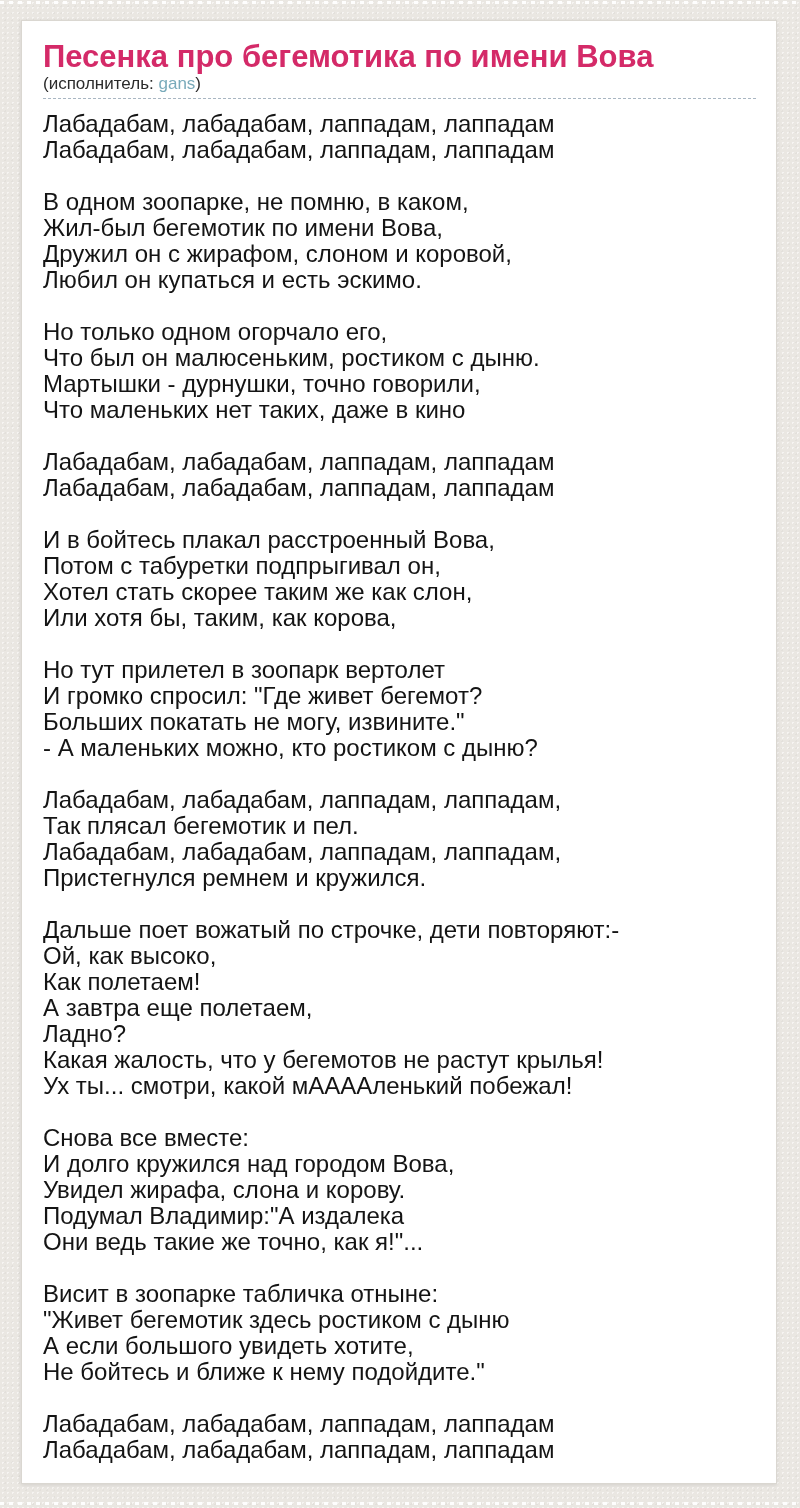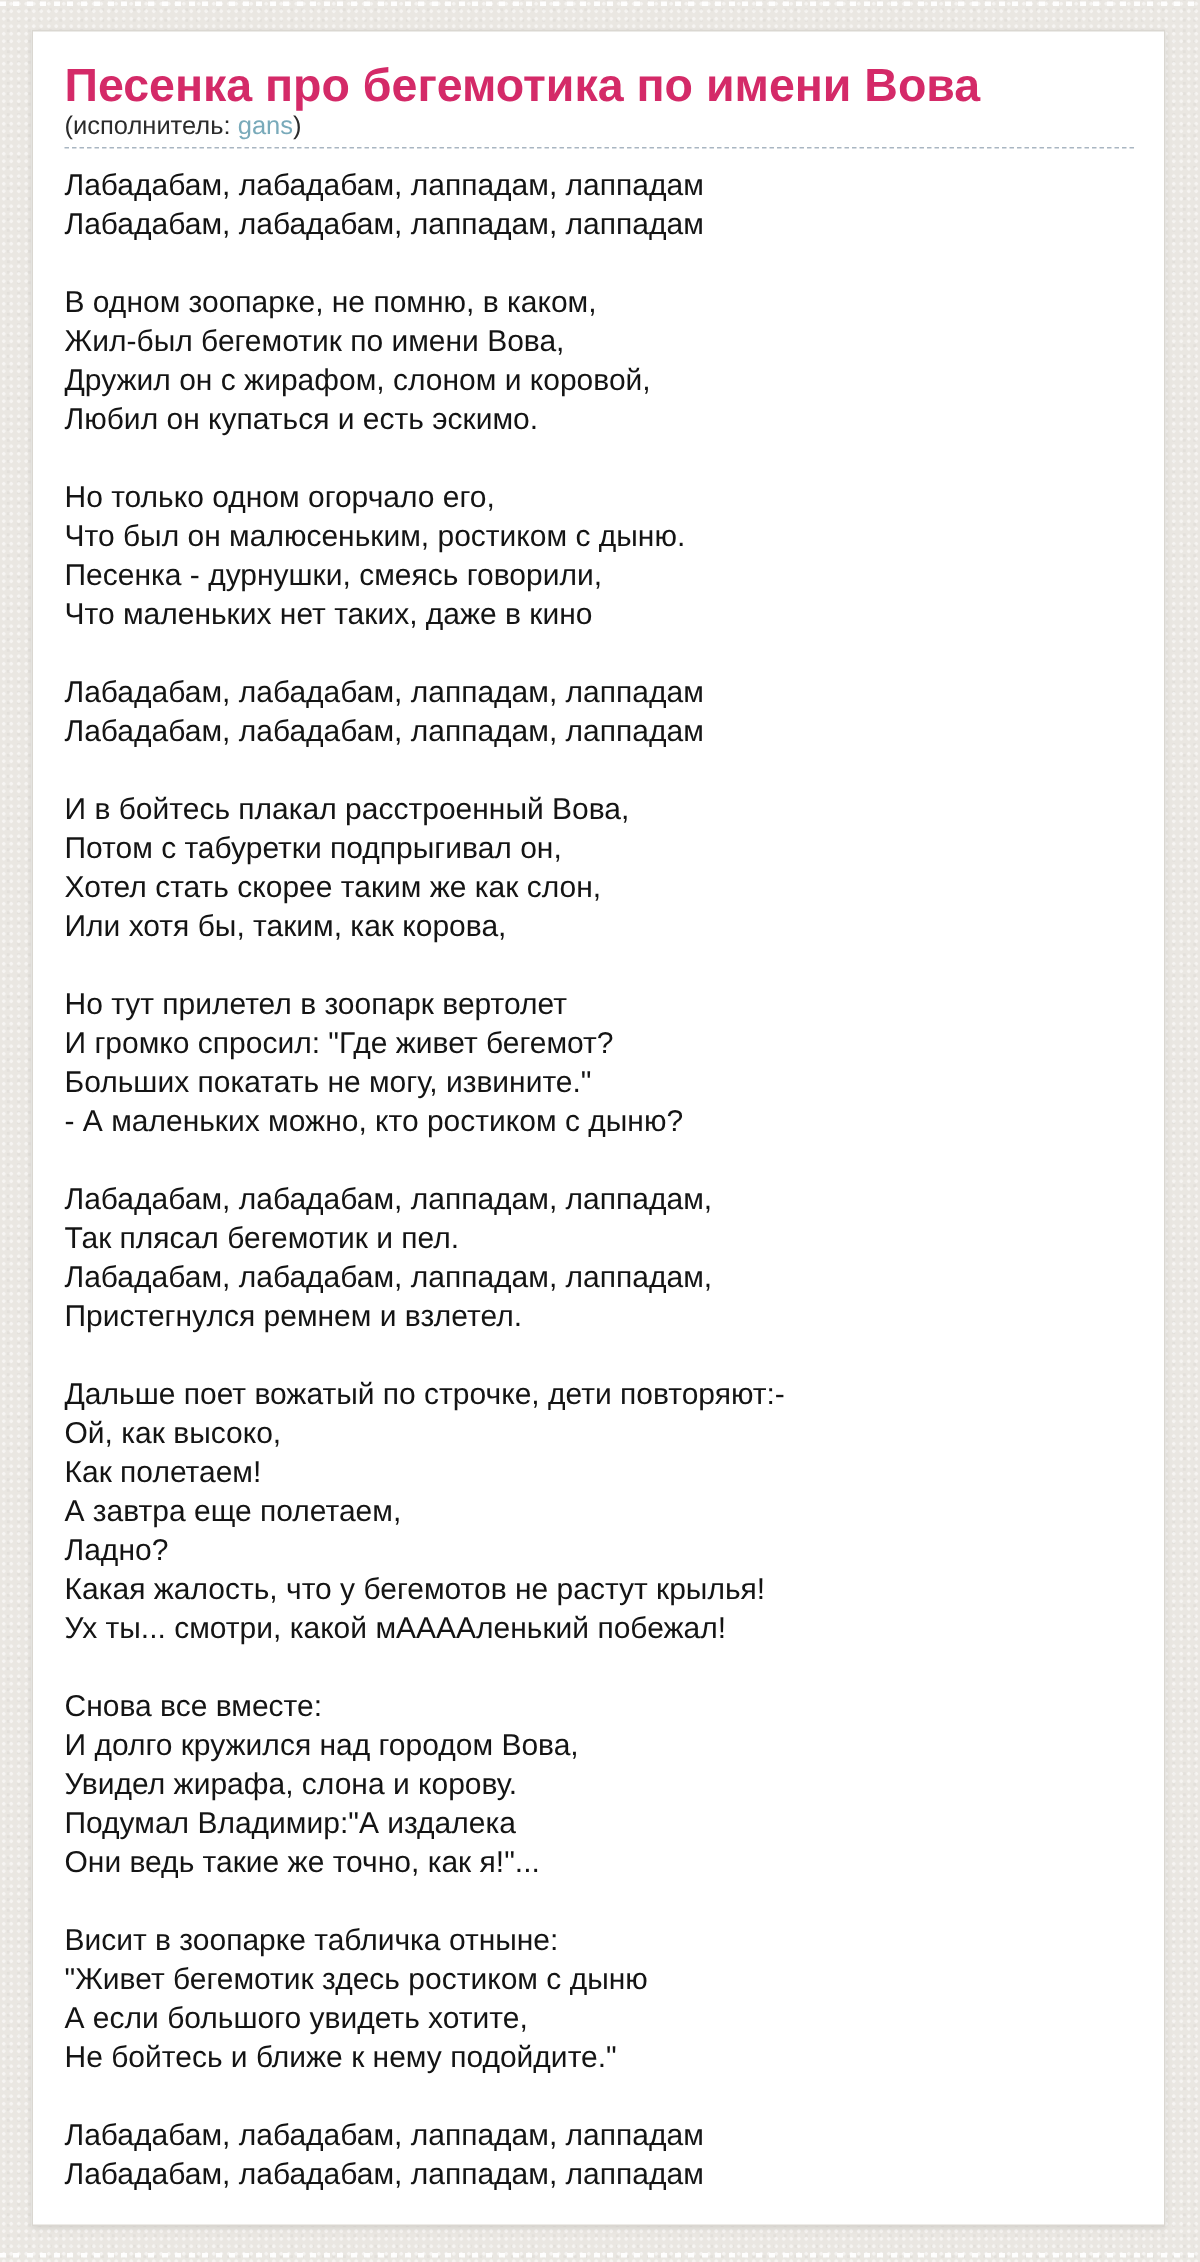--- a/index.html
+++ b/index.html
@@ -59,21 +59,21 @@
     padding-bottom: 3px;
   }
   .artist-link {
     color: var(--link-color, #79aaba);
     text-decoration: none;
     cursor: pointer;
   }
 
   .lyrics {
     margin-top: 12px;
-    font-size: 20px;
+    font-size: 24px;
     line-height: 26px;
     color: #141414;
   }
   .stanza {
     margin: 26px 0 0 0;
   }
   .stanza:first-child {
     margin-top: 0;
   }
   .lyric-line {
@@ -125,21 +125,21 @@
       </p>
       <p class="stanza">
         <span class="lyric-line">В одном зоопарке, не помню, в каком,</span>
         <span class="lyric-line">Жил-был бегемотик по имени Вова,</span>
         <span class="lyric-line">Дружил он с жирафом, слоном и коровой,</span>
         <span class="lyric-line">Любил он купаться и есть эскимо.</span>
       </p>
       <p class="stanza">
         <span class="lyric-line">Но только одном огорчало его,</span>
         <span class="lyric-line">Что был он малюсеньким, ростиком с дыню.</span>
-        <span class="lyric-line">Песенка - дурнушки, смеясь говорили,</span>
+        <span class="lyric-line">Мартышки - дурнушки, точно говорили,</span>
         <span class="lyric-line">Что маленьких нет таких, даже в кино</span>
       </p>
       <p class="stanza">
         <span class="lyric-line">Лабадабам, лабадабам, лаппадам, лаппадам</span>
         <span class="lyric-line">Лабадабам, лабадабам, лаппадам, лаппадам</span>
       </p>
       <p class="stanza">
         <span class="lyric-line">И в бойтесь плакал расстроенный Вова,</span>
         <span class="lyric-line">Потом с табуретки подпрыгивал он,</span>
         <span class="lyric-line">Хотел стать скорее таким же как слон,</span>
@@ -148,21 +148,21 @@
       <p class="stanza">
         <span class="lyric-line">Но тут прилетел в зоопарк вертолет</span>
         <span class="lyric-line">И громко спросил: "Где живет бегемот?</span>
         <span class="lyric-line">Больших покатать не могу, извините."</span>
         <span class="lyric-line">- А маленьких можно, кто ростиком с дыню?</span>
       </p>
       <p class="stanza">
         <span class="lyric-line">Лабадабам, лабадабам, лаппадам, лаппадам,</span>
         <span class="lyric-line">Так плясал бегемотик и пел.</span>
         <span class="lyric-line">Лабадабам, лабадабам, лаппадам, лаппадам,</span>
-        <span class="lyric-line">Пристегнулся ремнем и взлетел.</span>
+        <span class="lyric-line">Пристегнулся ремнем и кружился.</span>
       </p>
       <p class="stanza">
         <span class="lyric-line">Дальше поет вожатый по строчке, дети повторяют:-</span>
         <span class="lyric-line">Ой, как высоко,</span>
         <span class="lyric-line">Как полетаем!</span>
         <span class="lyric-line">А завтра еще полетаем,</span>
         <span class="lyric-line">Ладно?</span>
         <span class="lyric-line">Какая жалость, что у бегемотов не растут крылья!</span>
         <span class="lyric-line">Ух ты... смотри, какой мААААленький побежал!</span>
       </p>

